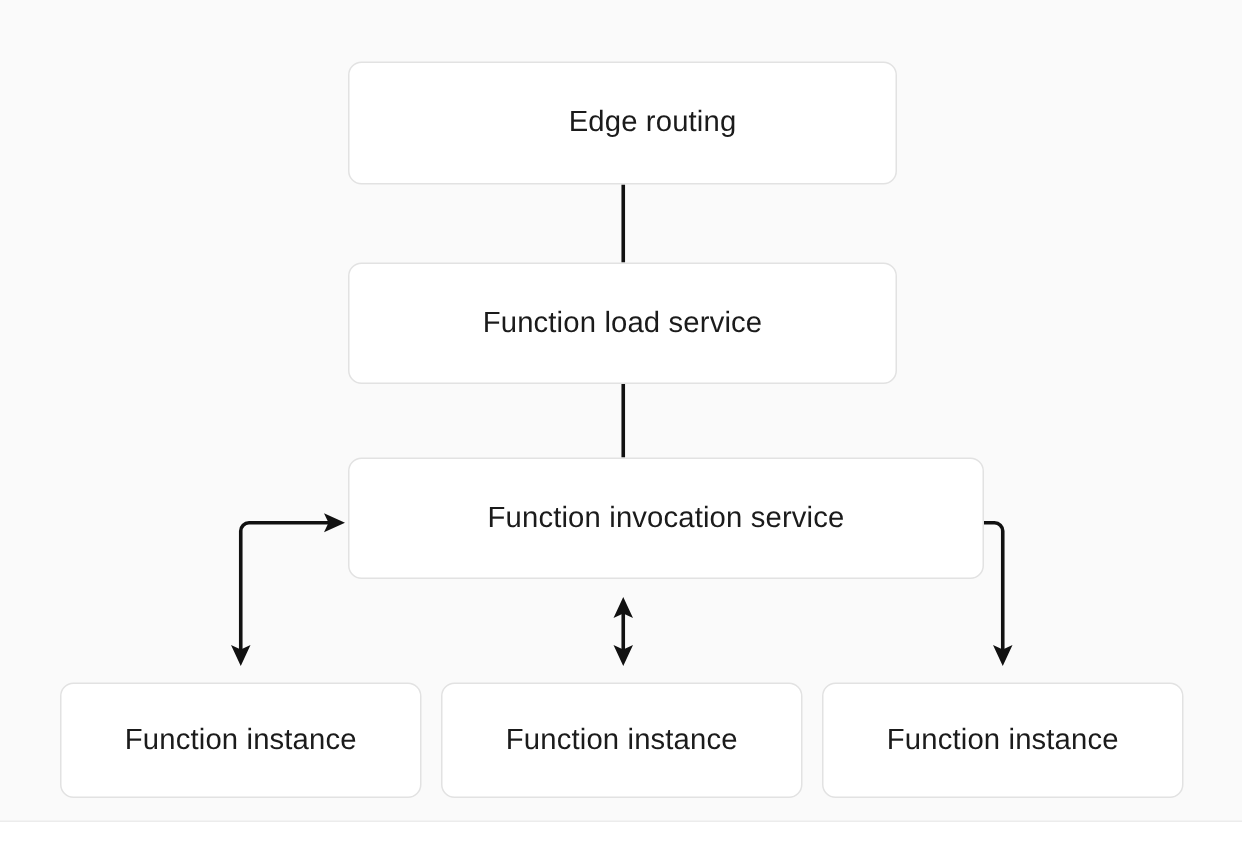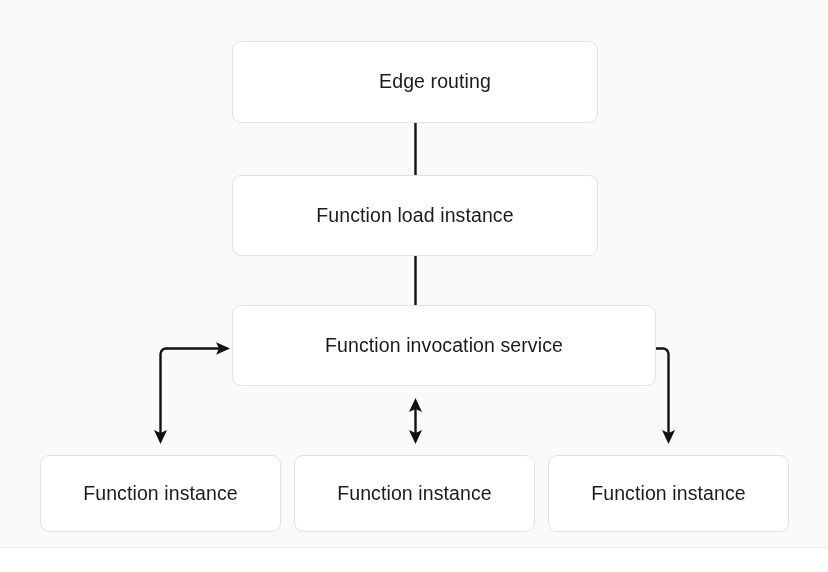--- a/index.html
+++ b/index.html
@@ -110,21 +110,21 @@
         <polygon class="arrow-head" points="600,348.5 614,342.2 611,348.5 614,354.8"></polygon>
         <polygon class="arrow-head" points="668.5,444 662,430 668.5,433 675,430"></polygon>
       </g>
     </svg>
 
     <div class="node node-edge-routing">
       <span>Edge routing</span>
     </div>
 
     <div class="node node-load-balancer">
-      <span>Function load instance</span>
+      <span>Function load service</span>
     </div>
 
     <div class="node node-invocation">
       <span>Function invocation service</span>
     </div>
 
     <div class="node node-instance-left">
       <span>Function instance</span>
     </div>
 

